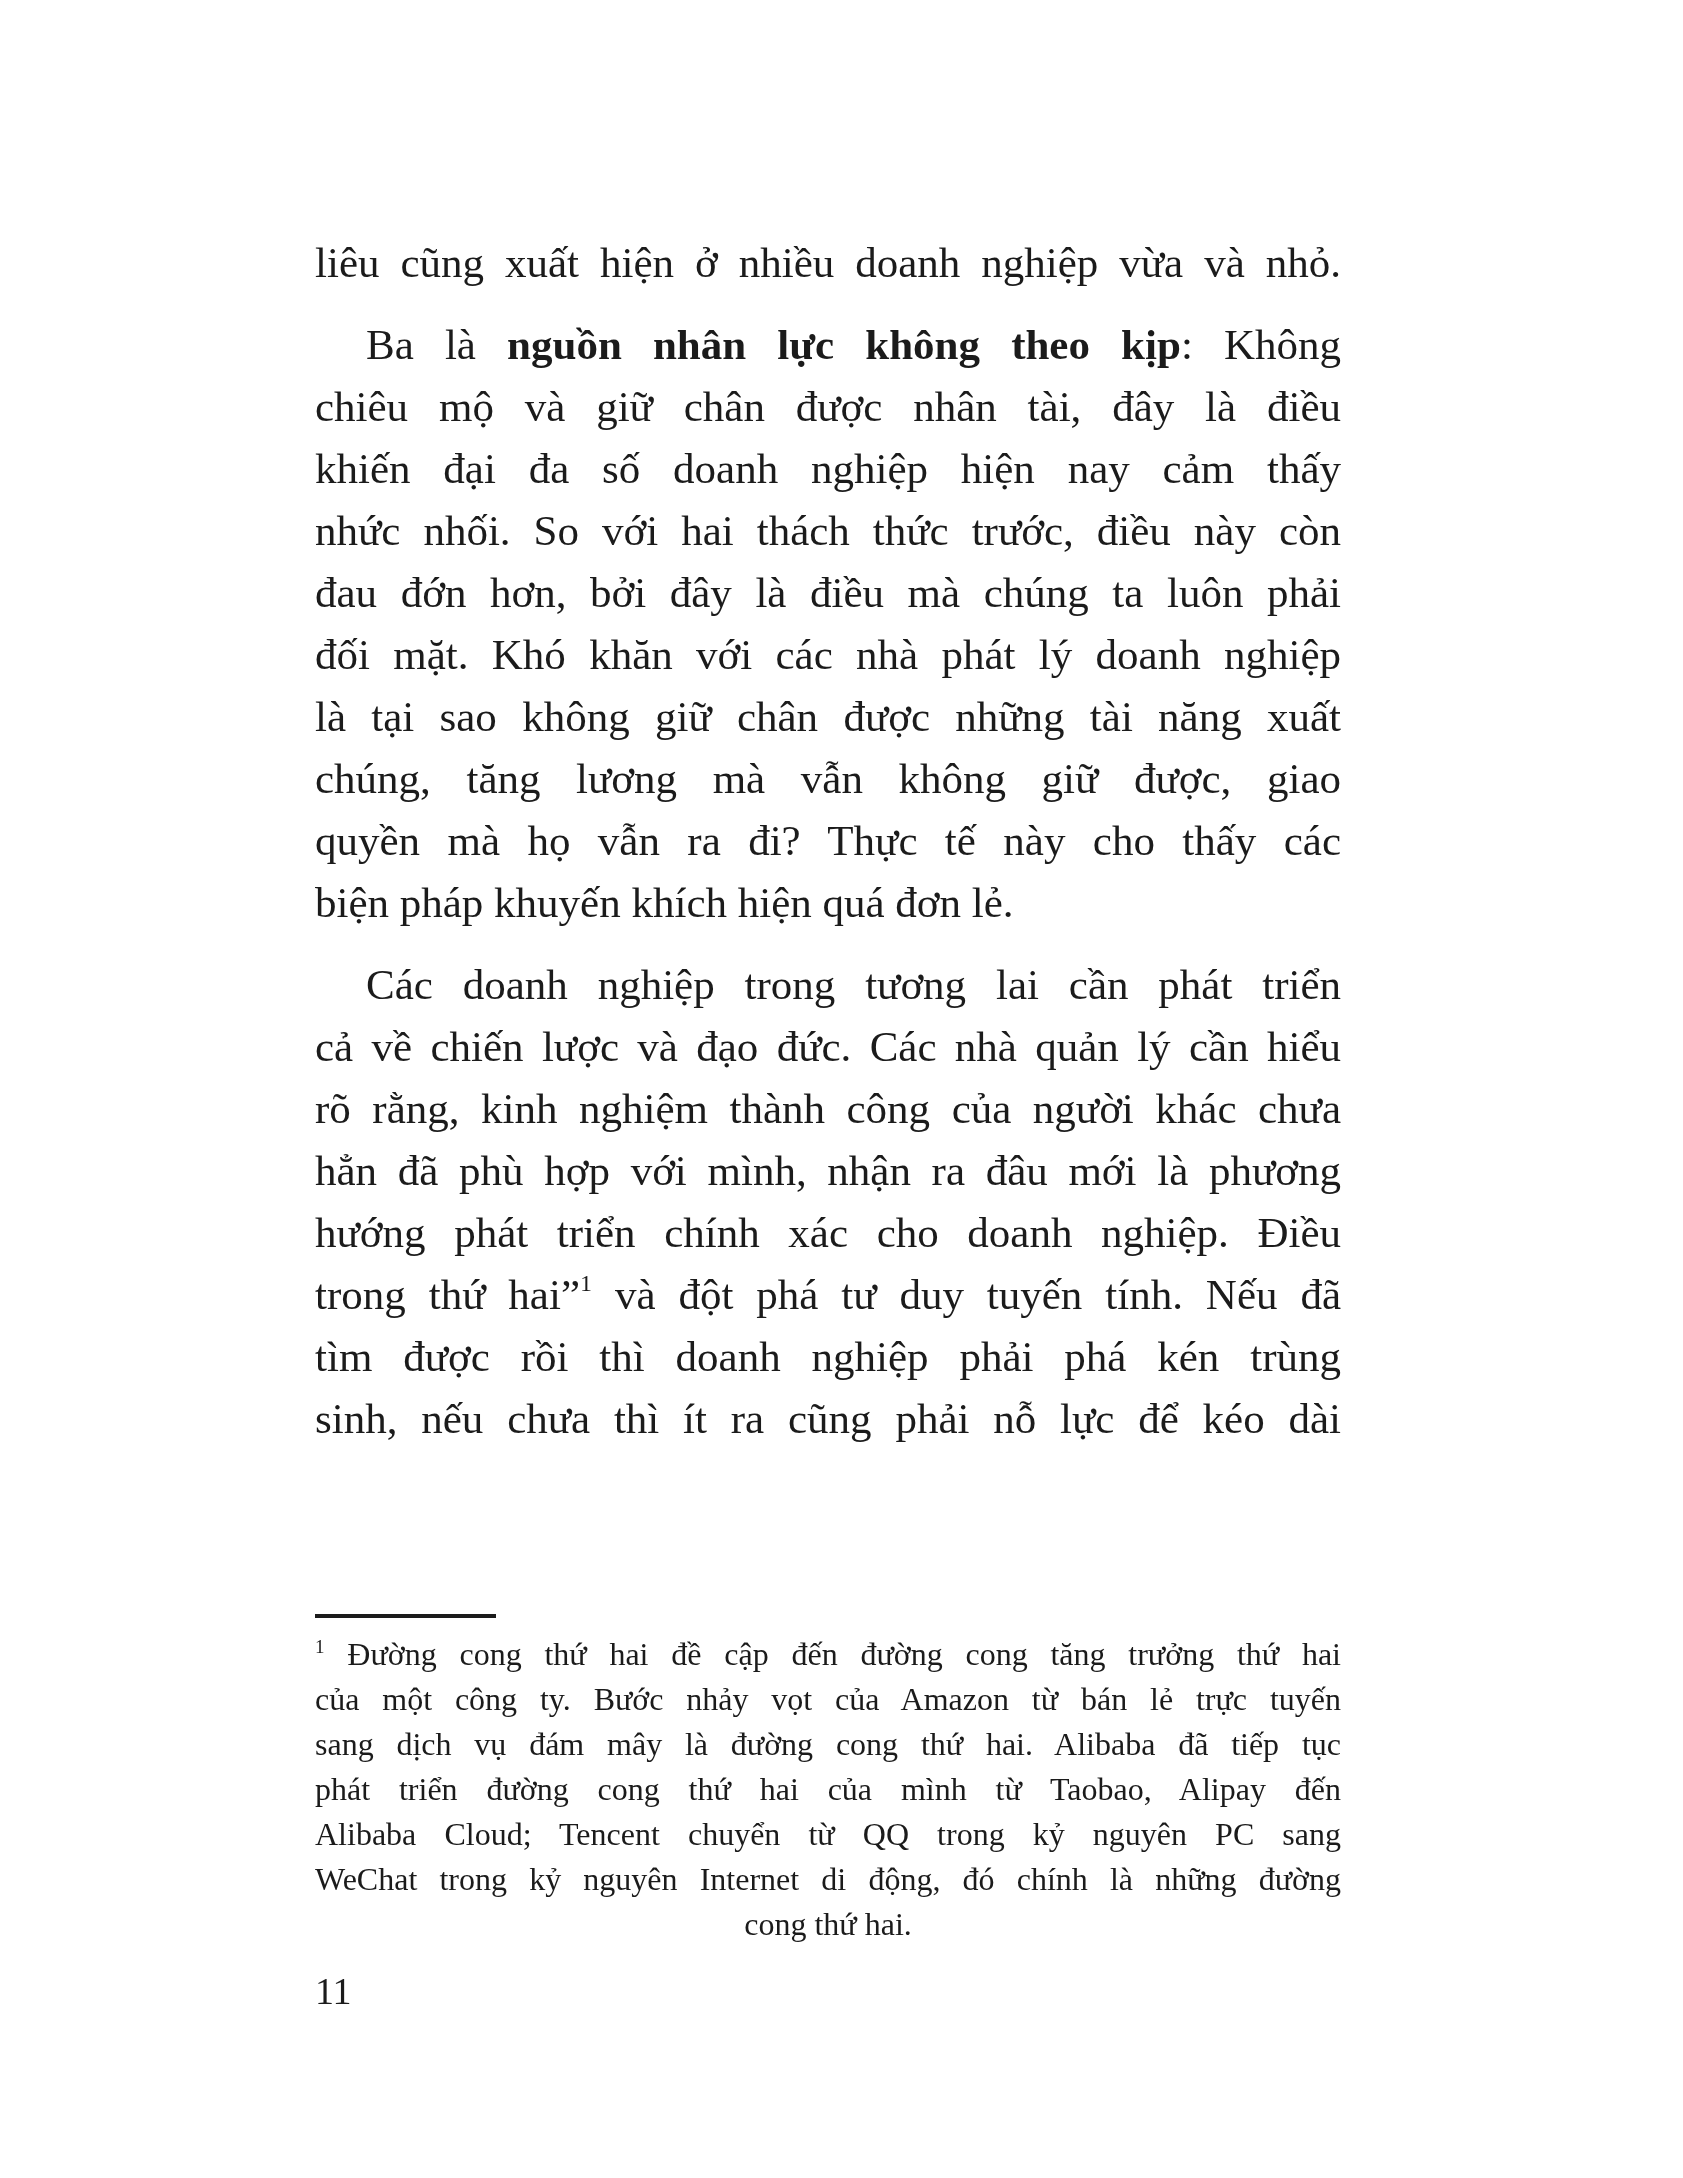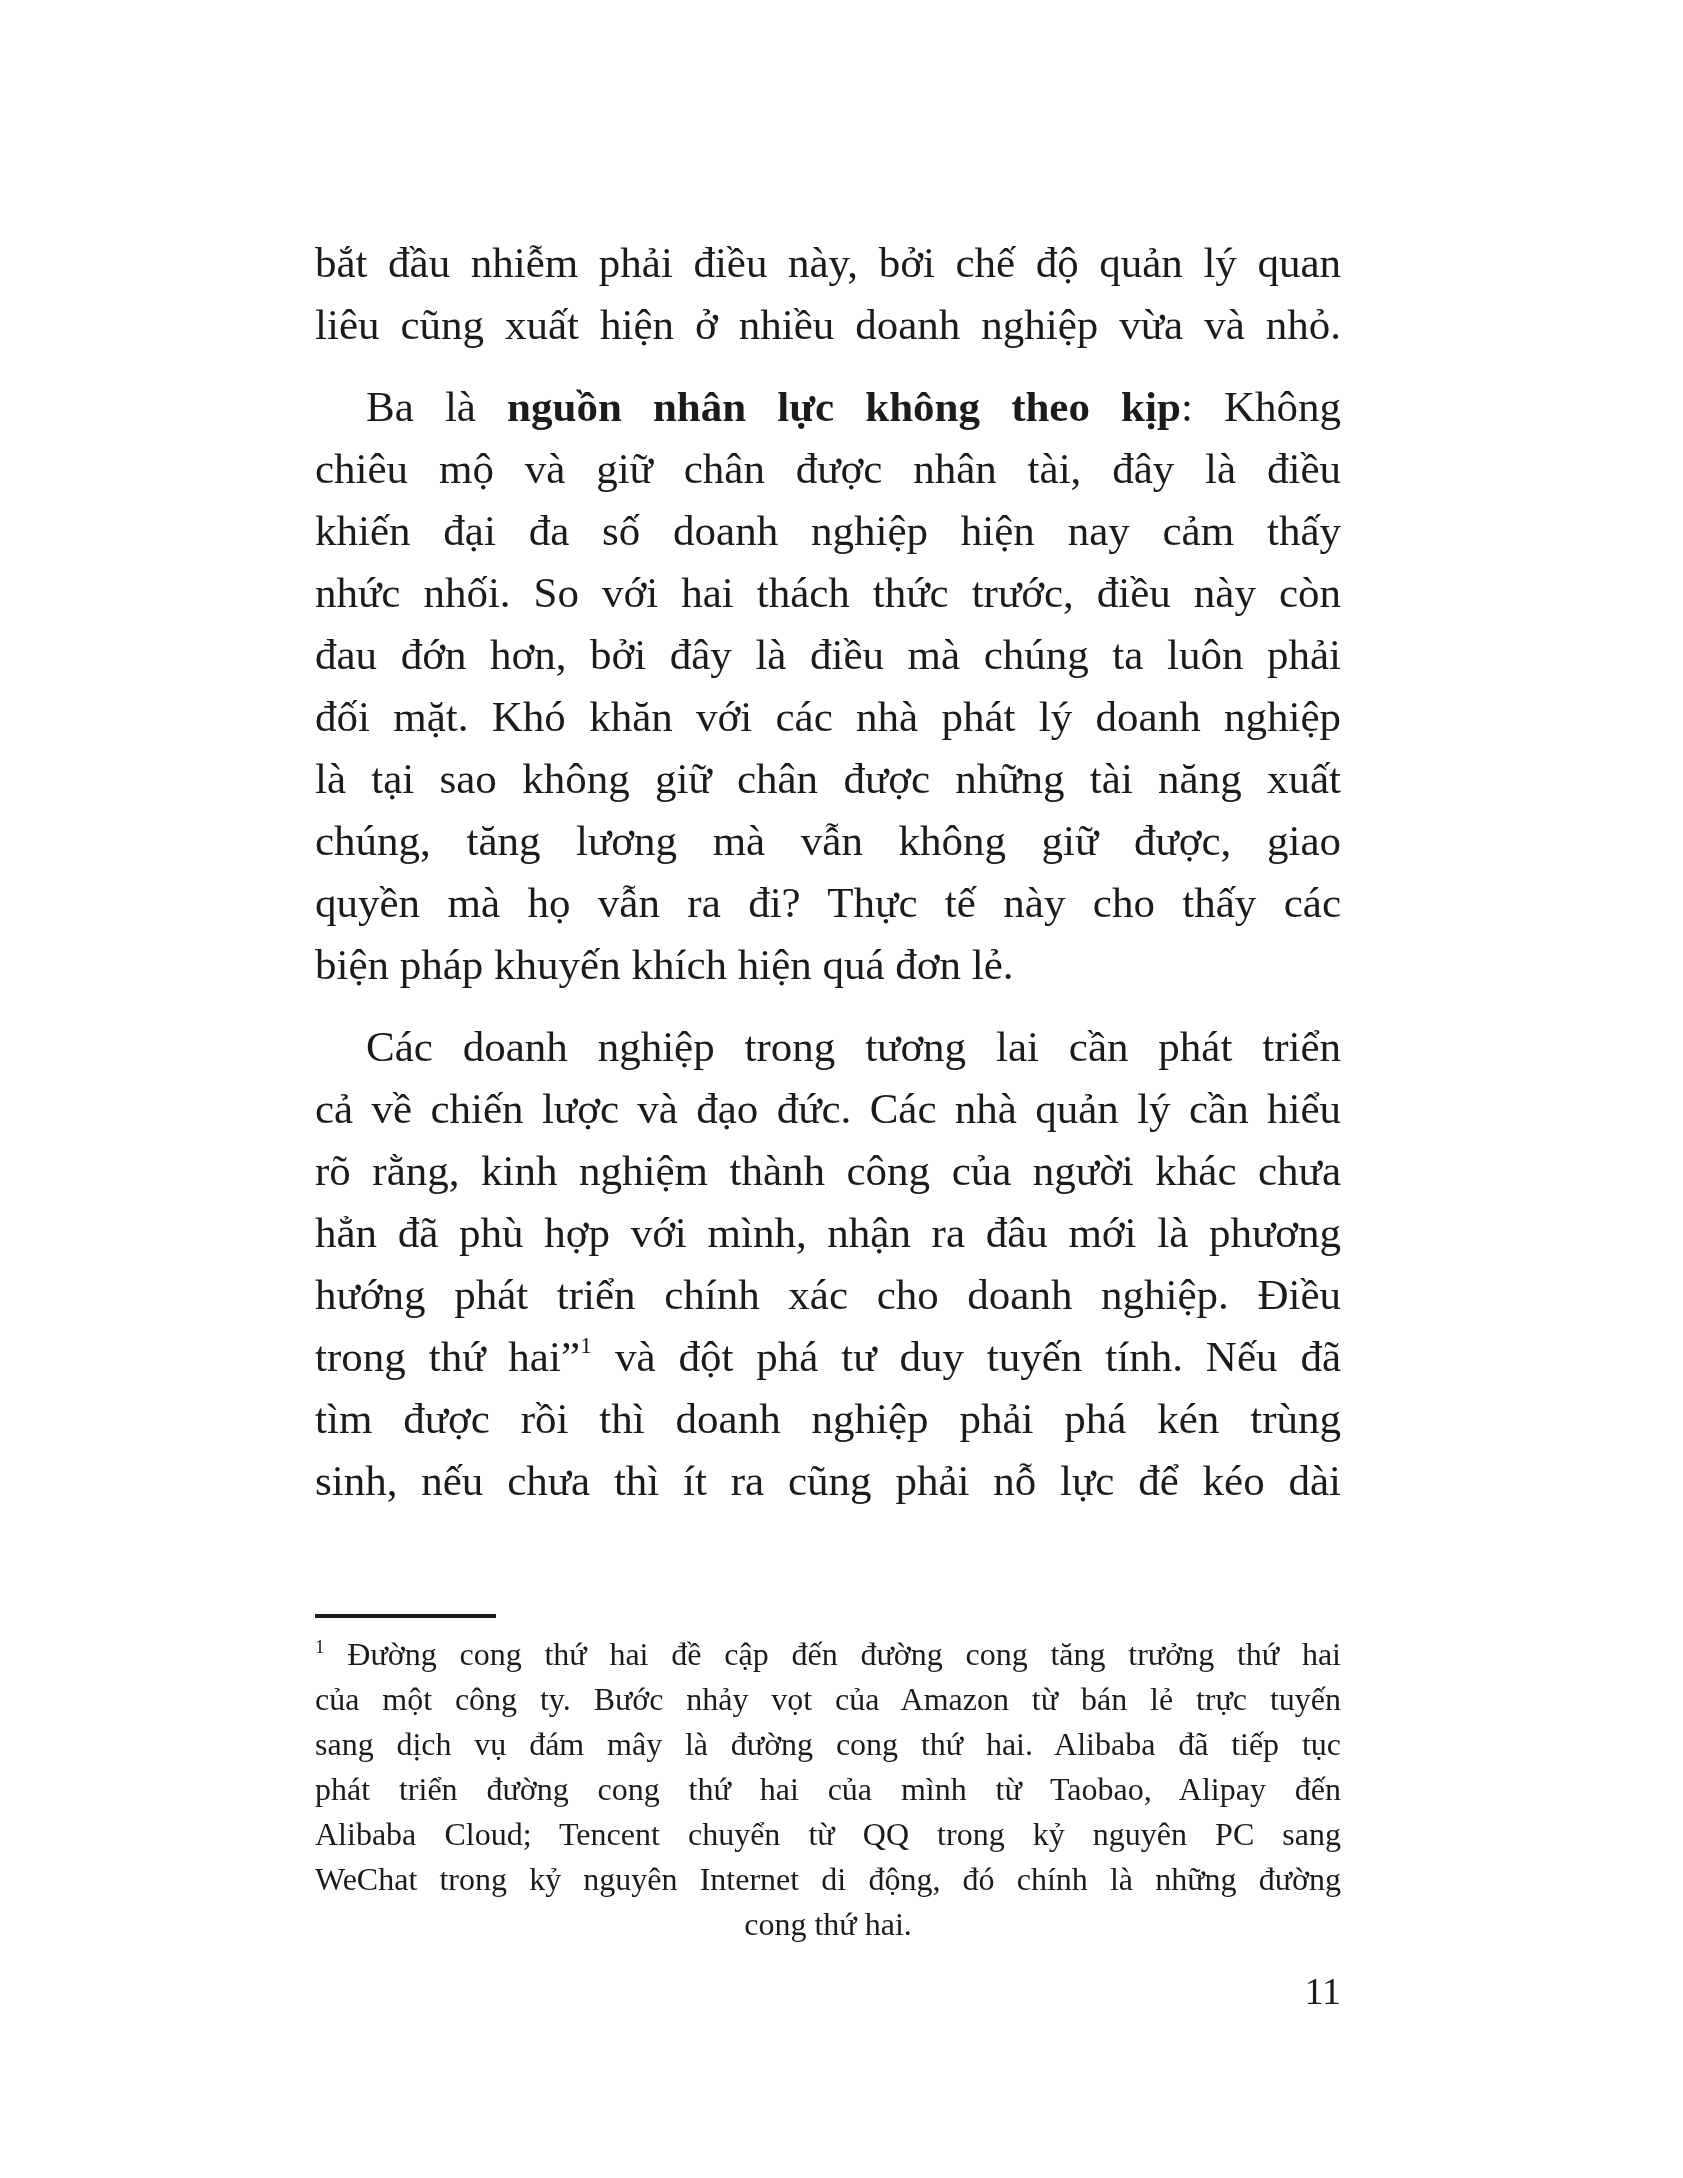--- a/index.html
+++ b/index.html
@@ -61,34 +61,33 @@
   sup.fref {
     font-size: 19px;
     line-height: 0;
     vertical-align: 12px;
   }
   .page-number {
     position: absolute;
     left: 315px;
     top: 1968px;
     width: 1026px;
-    text-align: right;
+    text-align: left;
     font-size: 38px;
     line-height: 46px;
   }
 </style>
 </head>
 <body>
 
 <div class="page">
 
   <div class="body-text">
 
     <div class="para">
-      <div class="line">bắt đầu nhiễm phải điều này, bởi chế độ quản lý quan</div>
       <div class="line">liêu cũng xuất hiện ở nhiều doanh nghiệp vừa và nhỏ.</div>
     </div>
 
     <div class="para">
       <div class="line indent"><span>Ba là </span><strong class="bold">nguồn nhân lực không theo kịp</strong><span>: Không</span></div>
       <div class="line">chiêu mộ và giữ chân được nhân tài, đây là điều</div>
       <div class="line">khiến đại đa số doanh nghiệp hiện nay cảm thấy</div>
       <div class="line">nhức nhối. So với hai thách thức trước, điều này còn</div>
       <div class="line">đau đớn hơn, bởi đây là điều mà chúng ta luôn phải</div>
       <div class="line">đối mặt. Khó khăn với các nhà phát lý doanh nghiệp</div>

